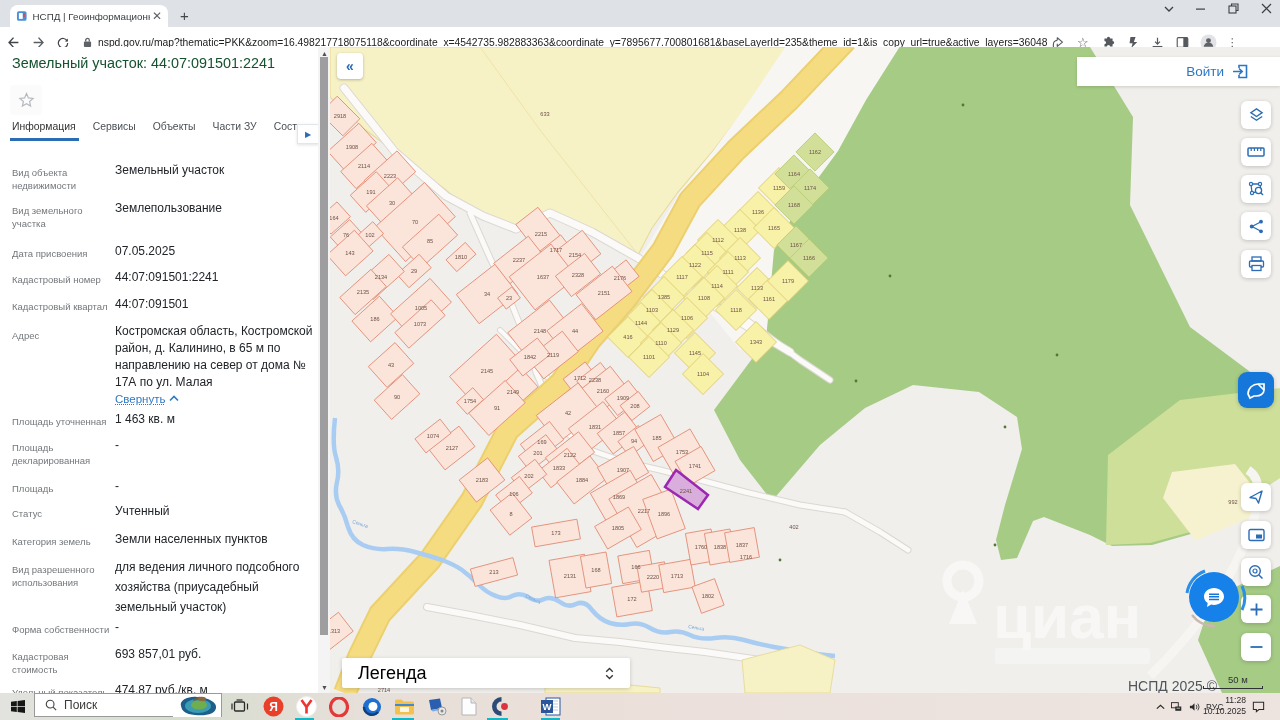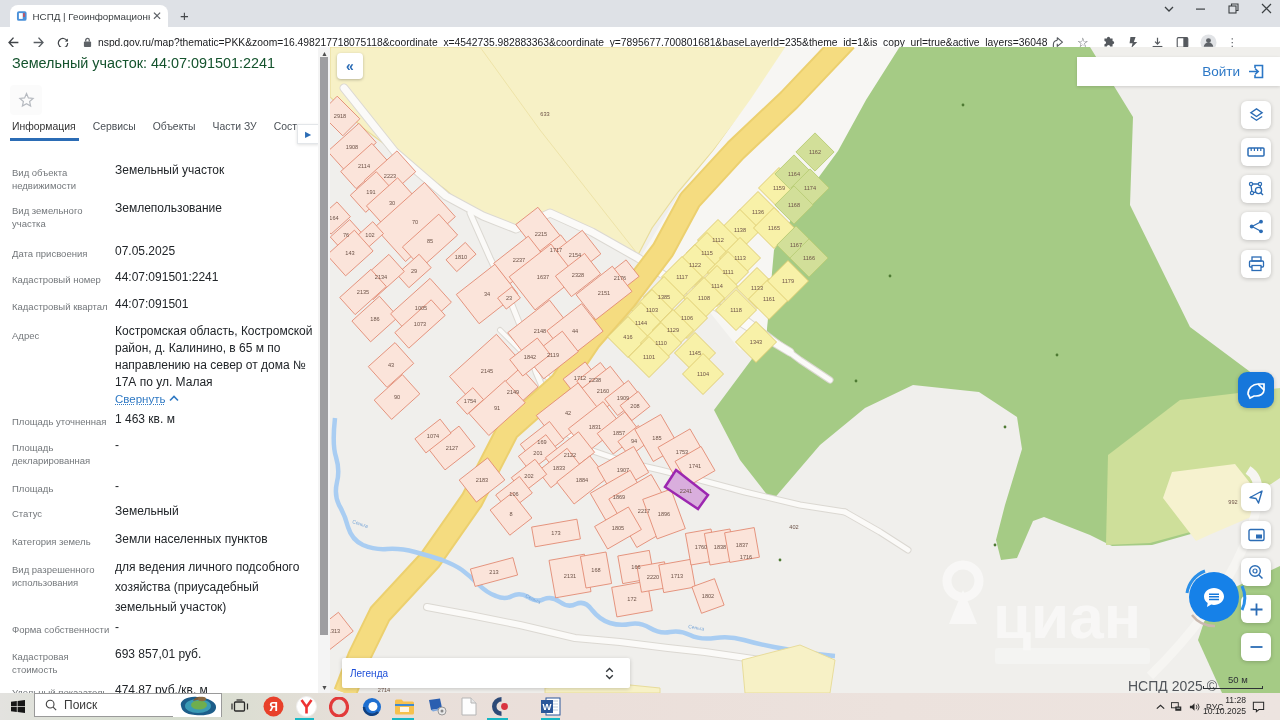--- a/index.html
+++ b/index.html
@@ -22,25 +22,25 @@
 .nextbtn{position:absolute;left:297px;top:77px;width:22px;height:20px;background:#fff;border:1px solid #e3e6e9;box-shadow:0 1px 3px rgba(0,0,0,.12);display:flex;align-items:center;justify-content:center;color:#2b6cb5;font-size:8px}
 .row{position:absolute;left:12px;width:296px}
 .lab{position:absolute;left:0;top:2px;width:98px;font-size:9.5px;color:#73777b;line-height:13px}
 .val{position:absolute;left:103px;top:-4px;width:199px;font-size:12px;color:#212529;line-height:20px}
 .link{color:#2f79c4;font-size:11.5px;text-decoration:underline dotted}
 .sbar{position:absolute;left:318px;top:47px;width:12px;height:646px;background:#f4f4f4}
 .sthumb{position:absolute;left:320px;top:57px;width:8px;height:578px;background:#9e9ea1;border-radius:0px}
 .sarr{position:absolute;left:321px;width:7px;color:#505050;font-size:7px;line-height:7px}
 .map{position:absolute;left:330px;top:47px;width:950px;height:646px;overflow:hidden}
 .collapse{position:absolute;left:7px;top:6px;width:26px;height:26px;background:#fff;border-radius:4px;box-shadow:0 1px 3px rgba(0,0,0,.25);color:#2b6cb5;font-size:14px;font-weight:bold;display:flex;align-items:center;justify-content:center}
-.loginbar{position:absolute;left:747px;top:10px;width:203px;height:29px;background:#fff;box-shadow:0 1px 3px rgba(0,0,0,.15);display:flex;align-items:center;justify-content:flex-end;padding-right:16px}
+.loginbar{position:absolute;left:747px;top:10px;width:203px;height:29px;background:#fff;box-shadow:0 1px 3px rgba(0,0,0,.15);display:flex;align-items:center;justify-content:flex-end;padding-right:32px}
 .loginbar span{color:#2b77c6;font-size:13.5px;margin-right:8px}
 .mbtn{position:absolute;left:911px;width:30px;height:28px;background:#fff;border-radius:6px;box-shadow:0 1px 4px rgba(0,0,0,.2);display:flex;align-items:center;justify-content:center}
 .legend{position:absolute;left:12px;top:611px;width:288px;height:30px;background:#fff;border-radius:2px;box-shadow:0 1px 4px rgba(0,0,0,.18);display:flex;align-items:center}
-.legend span{font-size:10px;color:#1d4ed8;margin-left:8px}
+.legend span{font-size:18px;color:#000000;margin-left:16px}
 .attrib{position:absolute;left:798px;top:631px;font-size:14px;color:#51555a}
 .scaletxt{position:absolute;left:898px;top:627px;font-size:9.5px;color:#2e3236}
 .scaleline{position:absolute;left:873px;top:639px;width:60px;height:3px;border-left:1px solid #2e3236;border-right:1px solid #2e3236;border-bottom:1px solid #2e3236}
 .chatbig{position:absolute;left:859px;top:525px;width:50px;height:50px;border-radius:50%;background:#1681e8;display:flex;align-items:center;justify-content:center}
 .taskbar{position:absolute;left:0;top:693px;width:1280px;height:27px;background:linear-gradient(90deg,#e3e2df 0%,#dde2d6 6%,#d6ddcf 14%,#e7dfd9 28%,#ebdfda 45%,#ece2dd 70%,#ede4e0 100%)}
 .tsearch{position:absolute;left:34px;top:693px;width:188px;height:24px;background:#fff;border:1px solid #9a9a9a;display:flex;align-items:center;font-size:12px;color:#3a3a3a}
 .tbimg{position:absolute;left:173px;top:694px;width:48px;height:23px;overflow:hidden}
 .ticon{position:absolute;top:695px;width:24px;height:23px;display:flex;align-items:center;justify-content:center}
 .runline{position:absolute;top:718px;height:2px;background:#16b7c4}
 .tray{position:absolute;top:693px;height:27px;display:flex;align-items:center;color:#2a2a2a}
@@ -180,21 +180,21 @@
 <div class="row" style="top:392px">
       <div class="lab">Площадь<br>декларированная</div>
       <div class="val">-</div>
     </div>
 <div class="row" style="top:433px">
       <div class="lab">Площадь</div>
       <div class="val">-</div>
     </div>
 <div class="row" style="top:458px">
       <div class="lab">Статус</div>
-      <div class="val">Земельный</div>
+      <div class="val">Учтенный</div>
     </div>
 <div class="row" style="top:486px">
       <div class="lab">Категория земель</div>
       <div class="val">Земли населенных пунктов</div>
     </div>
 <div class="row" style="top:514px">
       <div class="lab">Вид разрешенного<br>использования</div>
       <div class="val">для ведения личного подсобного хозяйства (приусадебный земельный участок)</div>
     </div>
 <div class="row" style="top:574px">

